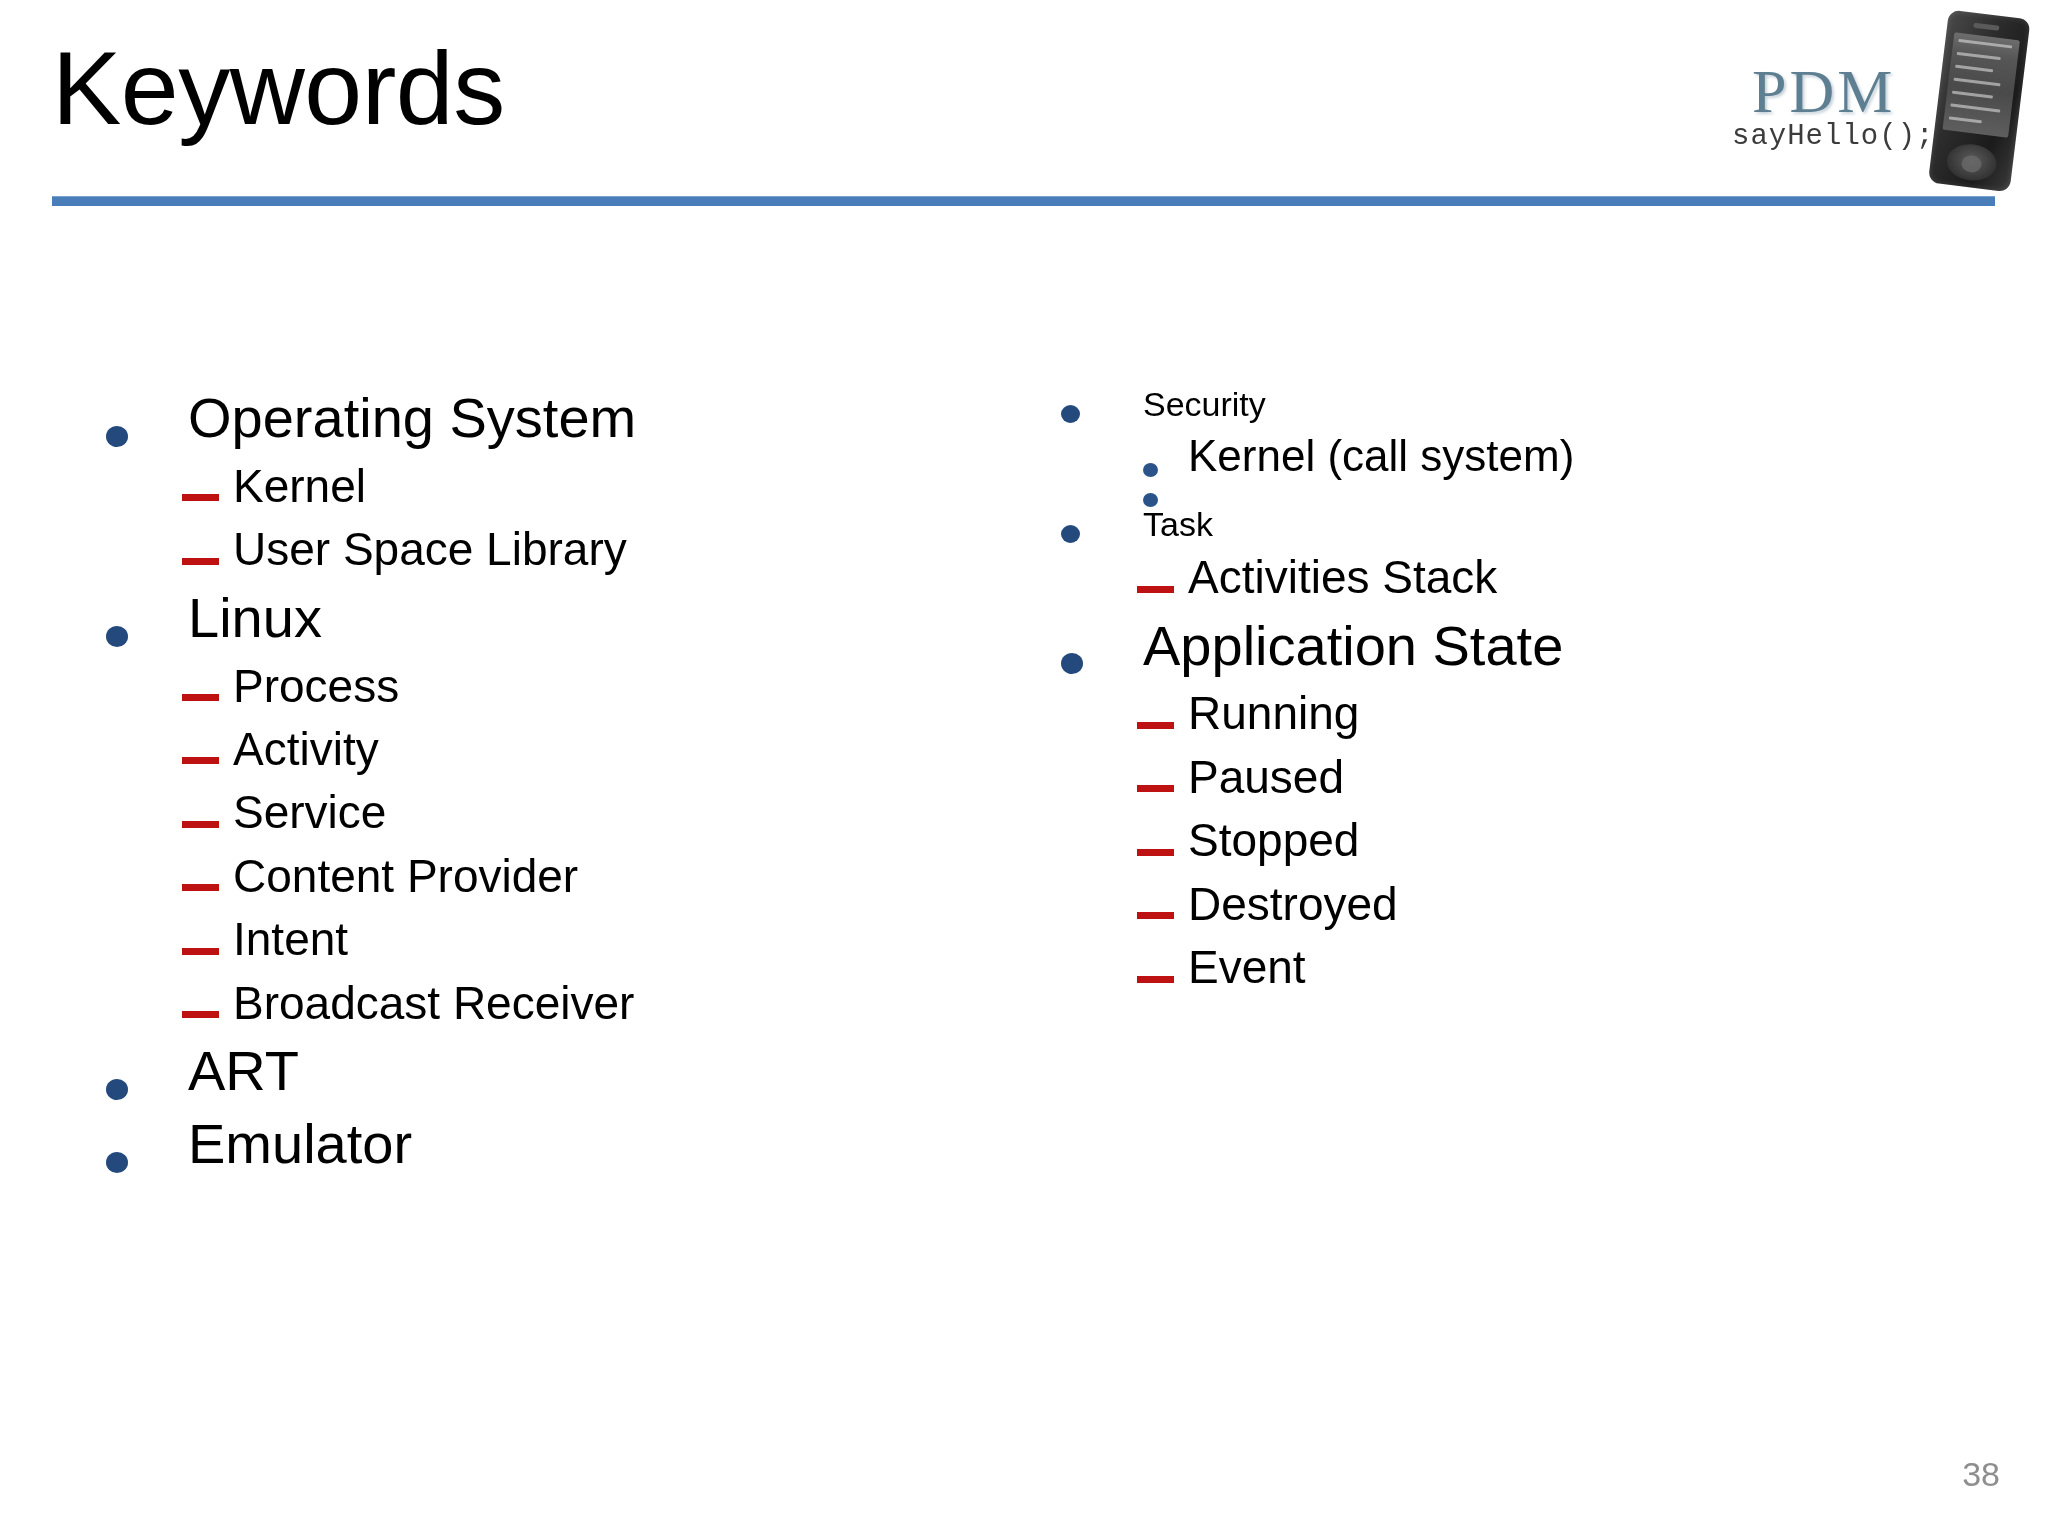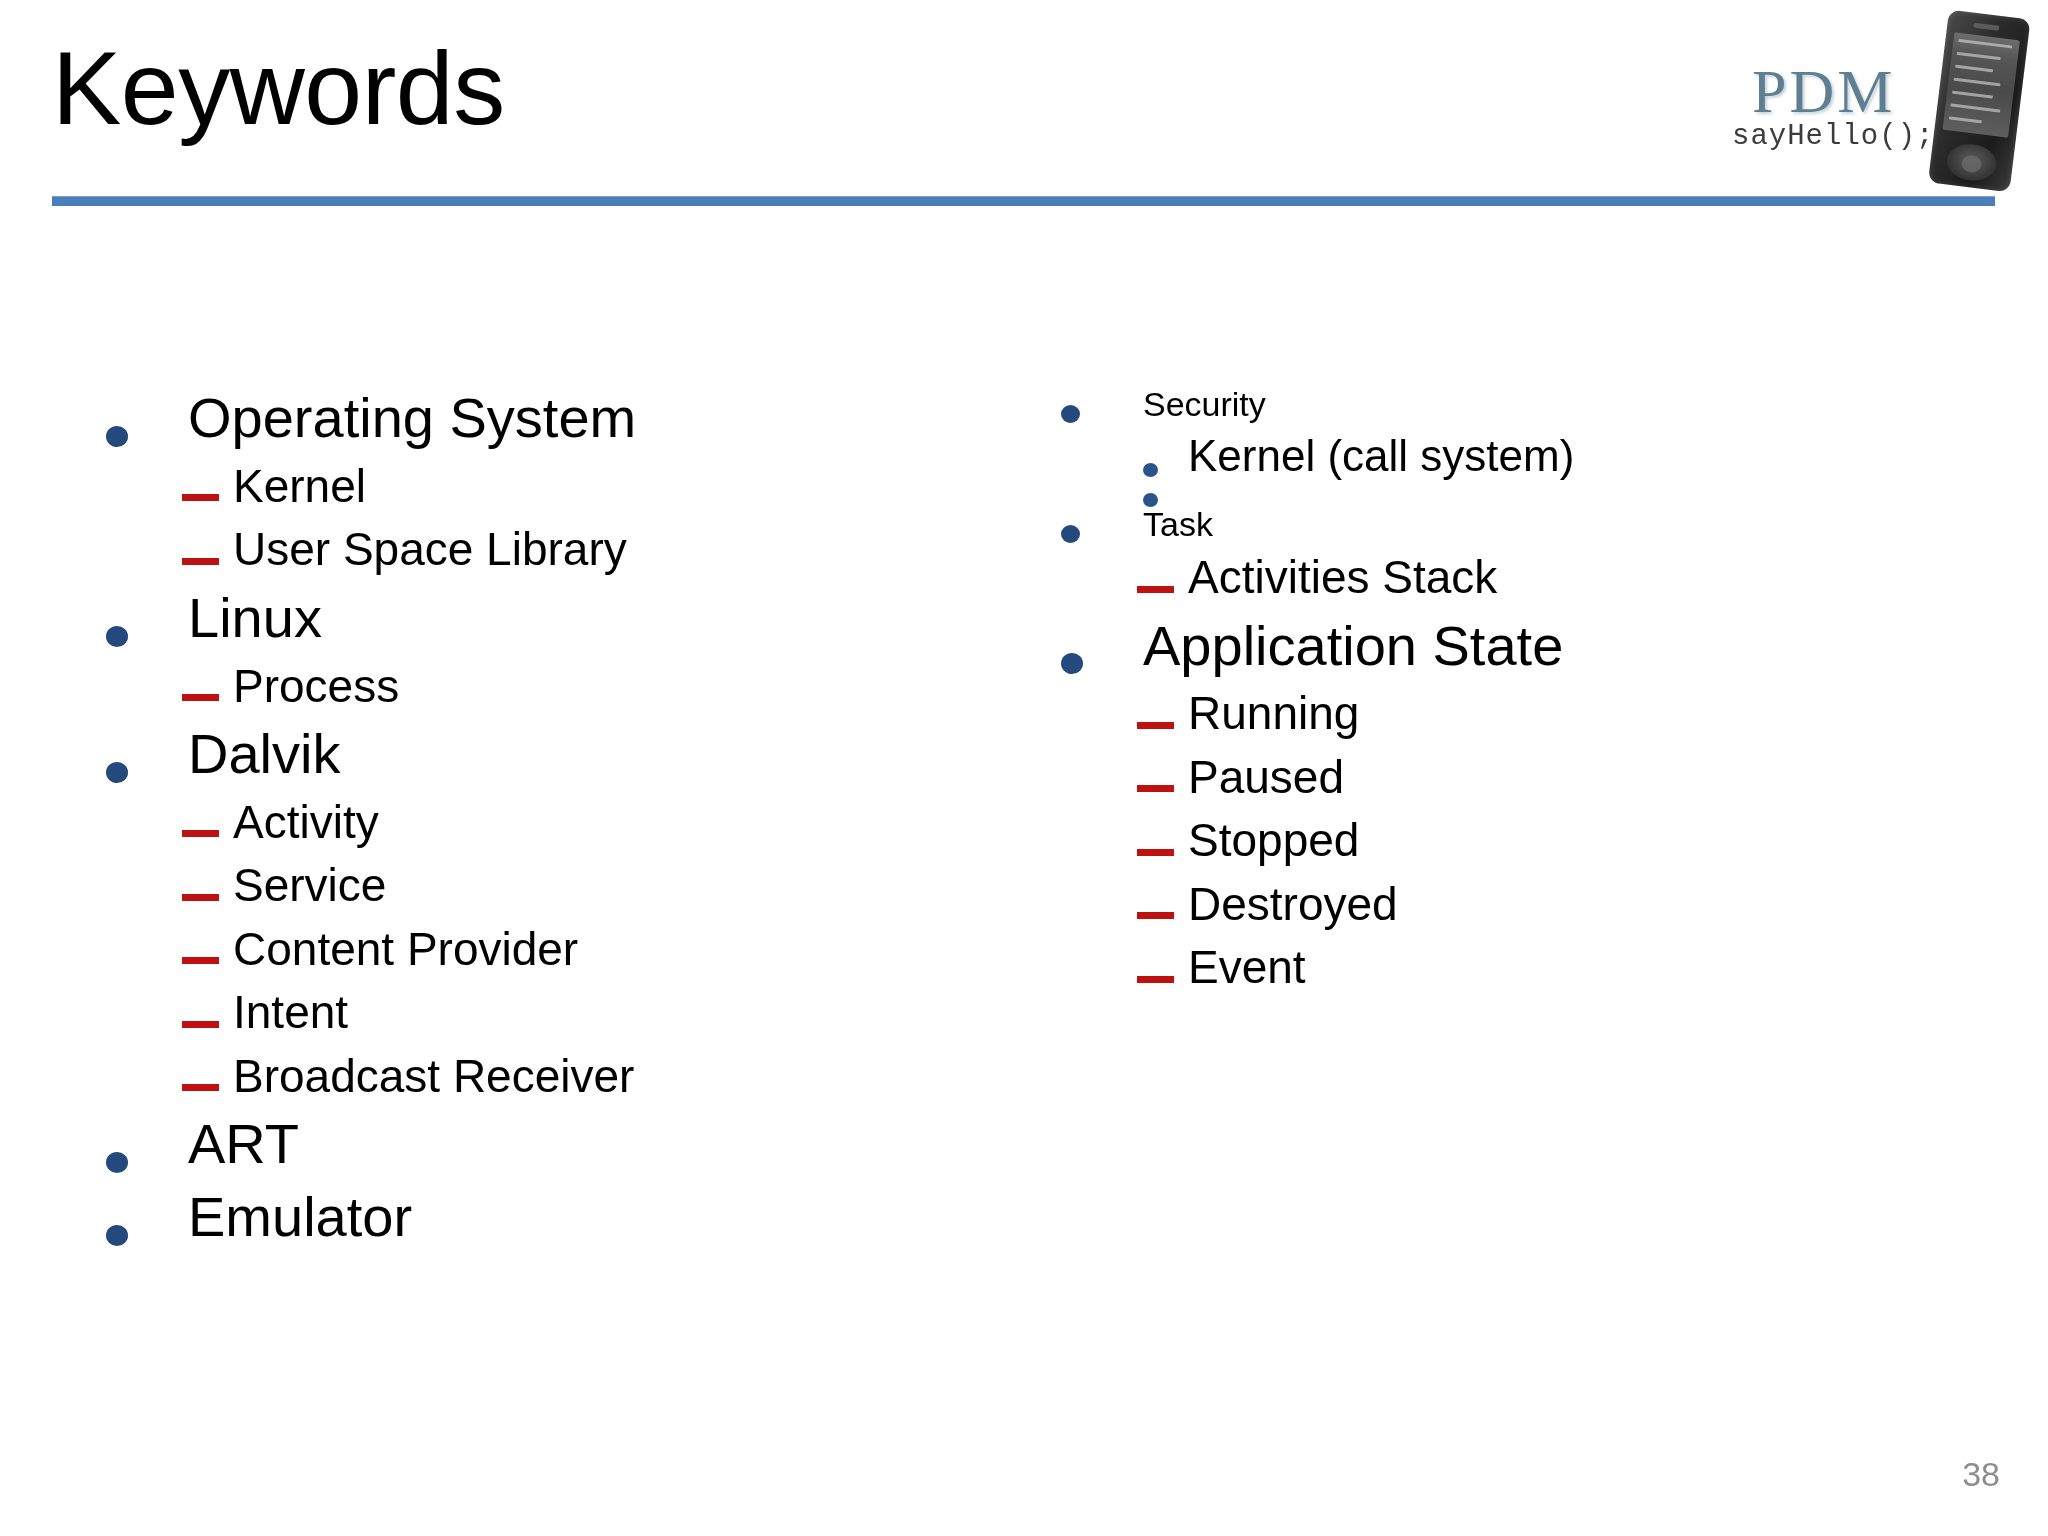--- a/index.html
+++ b/index.html
@@ -300,24 +300,20 @@
           <span class="li-text">User Space Library</span>
         </div>
         <div class="li lvl1">
           <span class="bullet"></span>
           <span class="li-text">Linux</span>
         </div>
         <div class="li lvl2">
           <span class="bullet"></span>
           <span class="li-text">Process</span>
         </div>
-        <div class="li lvl1">
-          <span class="bullet"></span>
-          <span class="li-text">Dalvik</span>
-        </div>
         <div class="li lvl2">
           <span class="bullet"></span>
           <span class="li-text">Activity</span>
         </div>
         <div class="li lvl2">
           <span class="bullet"></span>
           <span class="li-text">Service</span>
         </div>
         <div class="li lvl2">
           <span class="bullet"></span>

